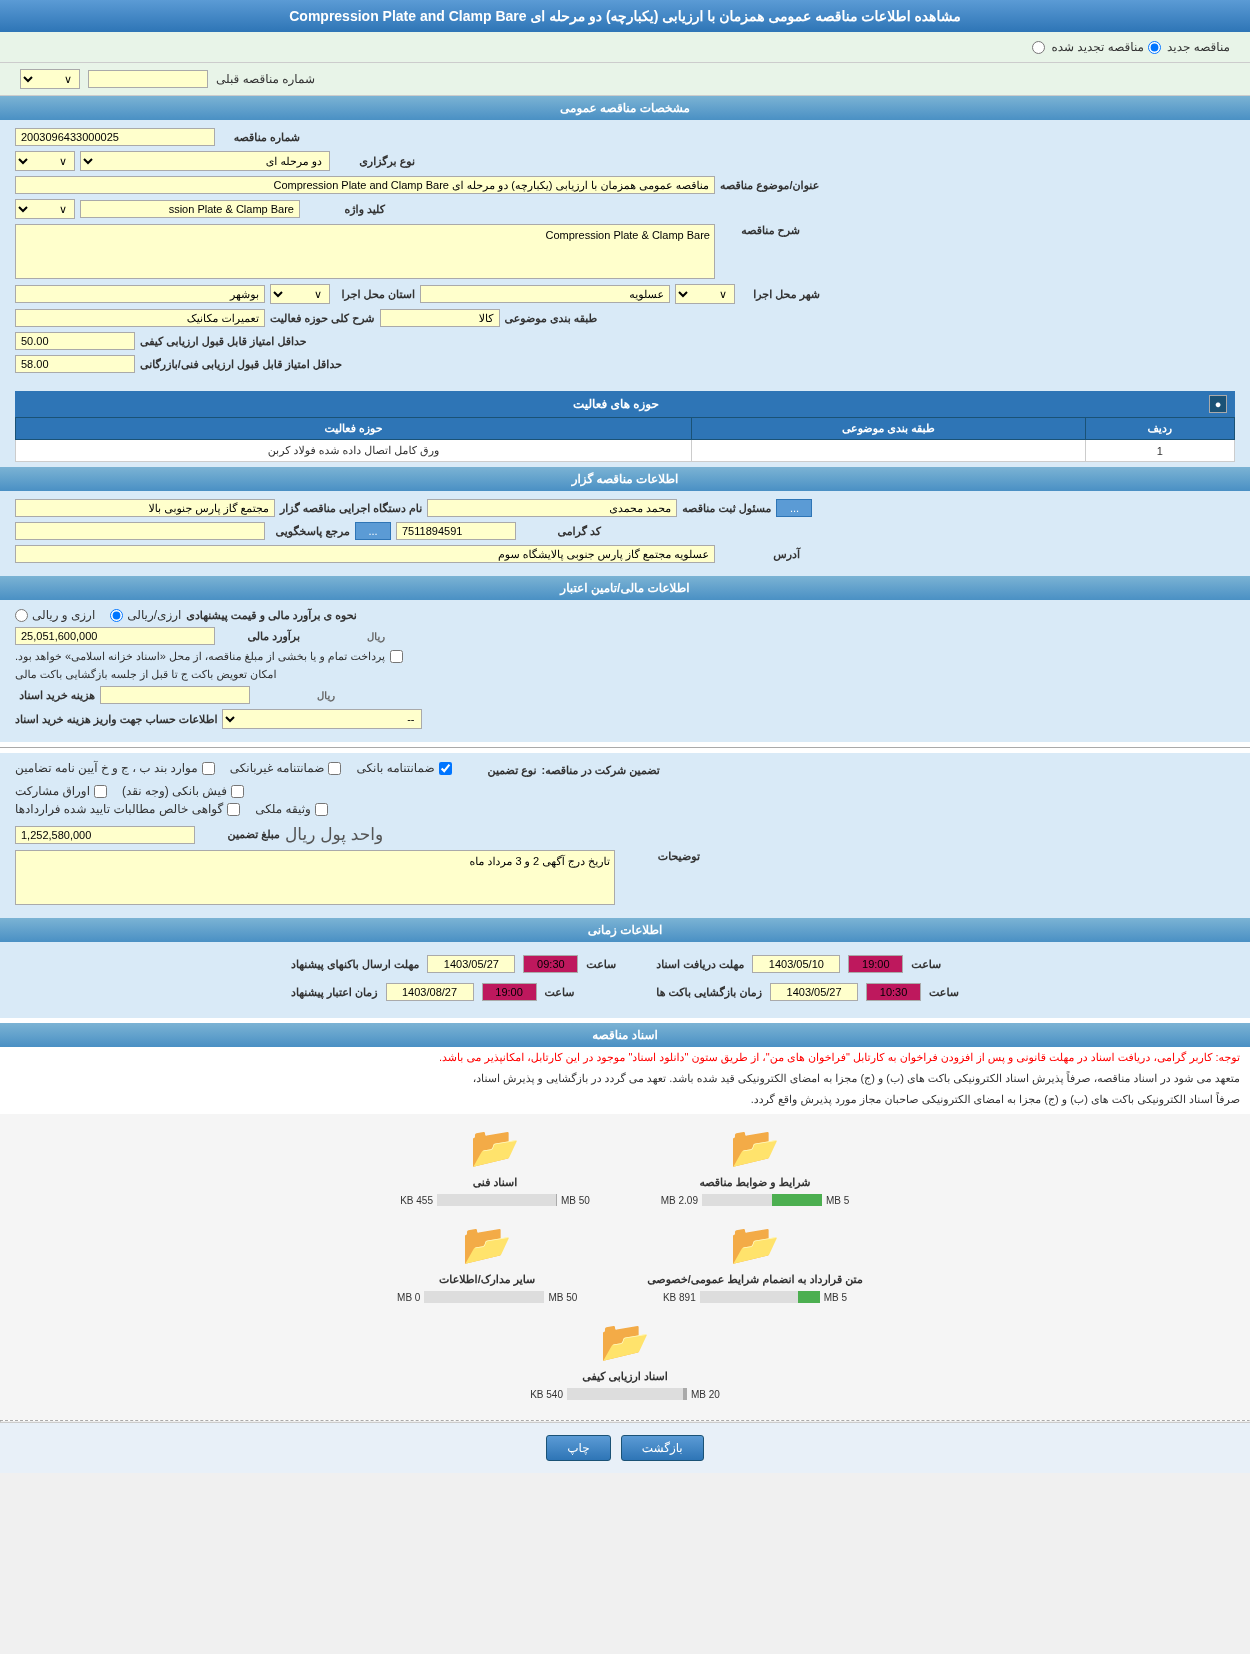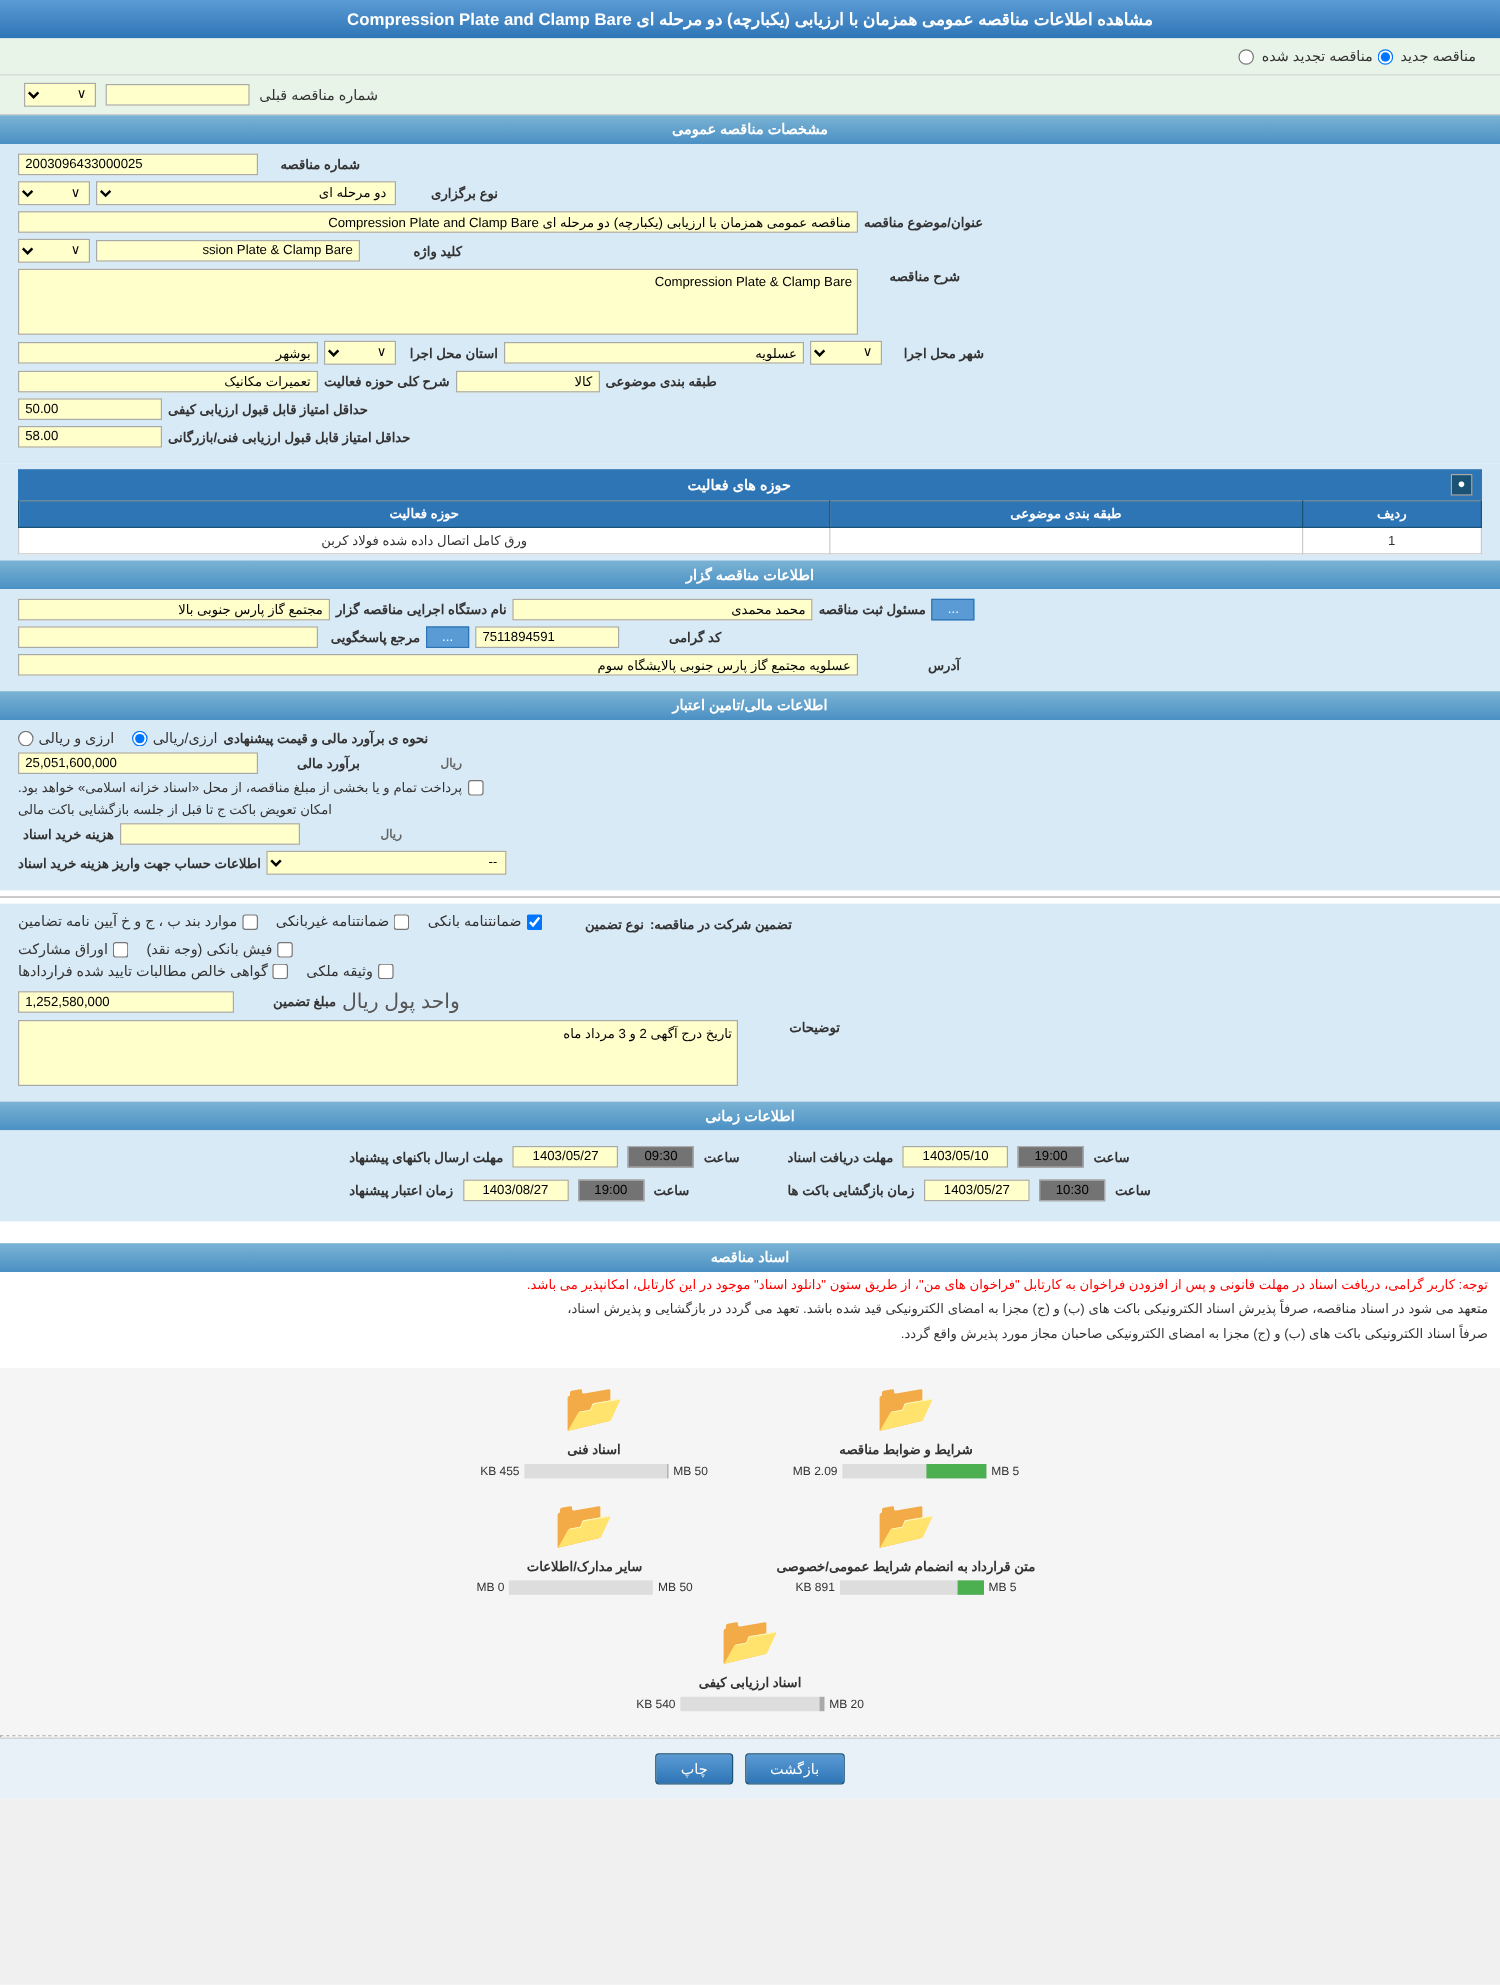--- a/index.html
+++ b/index.html
@@ -256,21 +256,21 @@
     .timing-input {
       background: #ffffcc;
       border: 1px solid #aaa;
       padding: 2px 5px;
       font-size: 11px;
       width: 88px;
       direction: ltr;
       text-align: center;
     }
     .timing-time-input {
-      background: #737373;
+      background: #be185d;
       border: 1px solid #aaa;
       padding: 2px 6px;
       font-size: 11px;
       width: 55px;
       direction: ltr;
       text-align: center;
     }
   </style>
 </head>
 <body>
@@ -540,21 +540,21 @@
         <div class="timing-row">
           <span class="timing-label">ساعت</span>
           <input type="text" class="timing-time-input" value="19:00" style="">
           <input type="text" class="timing-input" value="1403/08/27" style="">
           <span class="timing-label">زمان اعتبار پیشنهاد</span>
         </div>
       </div>
     </div>
   </div>
 
-  <div style="background:#fff; padding:18px 0;">
+  <div style="background:#fff; padding:5px 0;">
     <div style="background: linear-gradient(to bottom, #7bb3d4, #4a90c4); color:white; text-align:center; padding:5px; font-weight:bold; font-size:12px;">اسناد مناقصه</div>
     <p class="notice-red">توجه: کاربر گرامی، دریافت اسناد در مهلت قانونی و پس از افزودن فراخوان به کارتابل "فراخوان های من"، از طریق ستون "دانلود اسناد" موجود در این کارتابل، امکانپذیر می باشد.</p>
     <p class="notice-black">متعهد می شود در اسناد مناقصه، صرفاً پذیرش اسناد الکترونیکی باکت های (ب) و (ج) مجزا به امضای الکترونیکی قید شده باشد. تعهد می گردد در بازگشایی و پذیرش اسناد،</p>
     <p class="notice-black">صرفاً اسناد الکترونیکی باکت های (ب) و (ج) مجزا به امضای الکترونیکی صاحبان مجاز مورد پذیرش واقع گردد.</p>
   </div>
 
   <div style="background:#f5f5f5; padding:10px;">
 
     <div style="display:flex; justify-content:center; gap:60px; margin-bottom:15px;">
       <div class="file-item">

